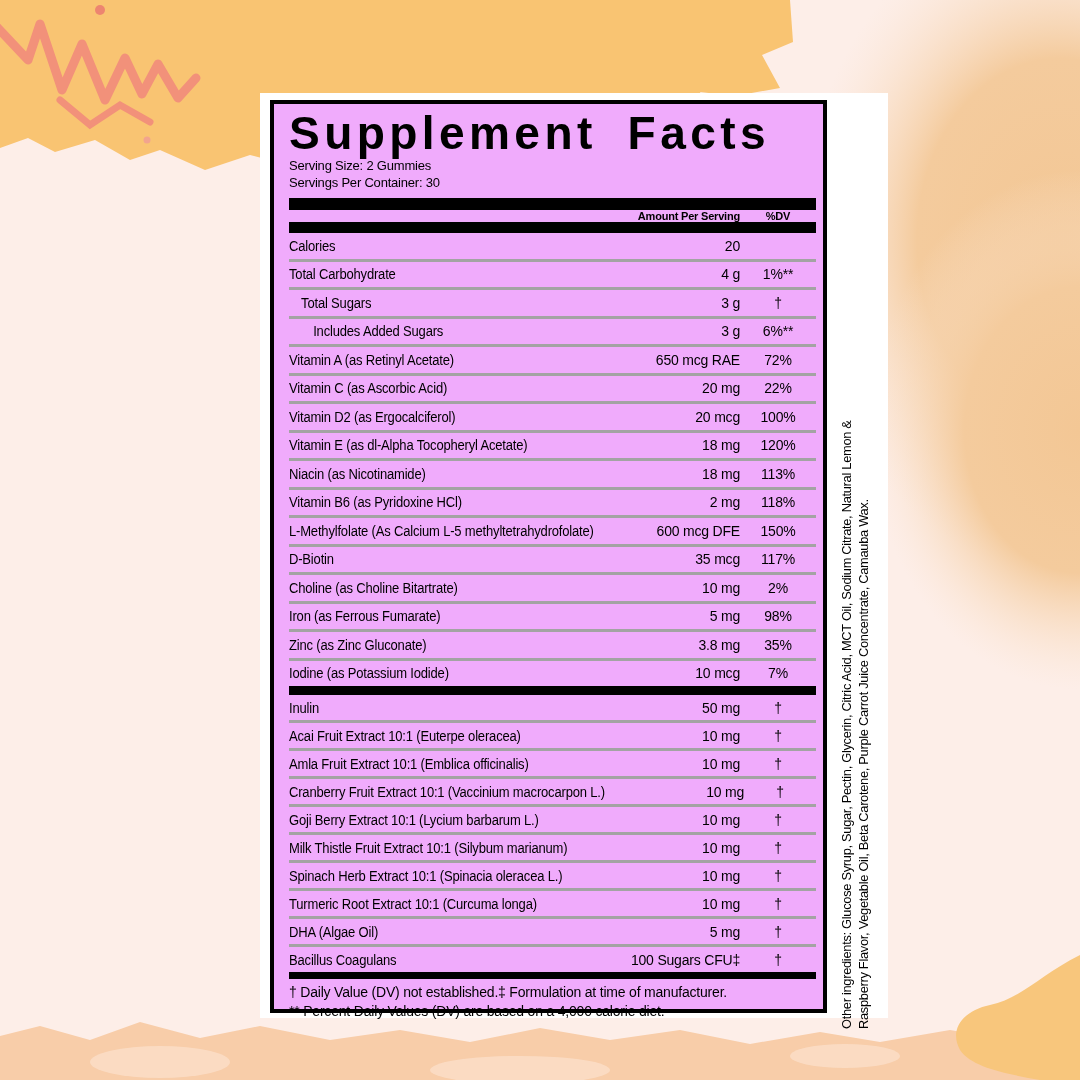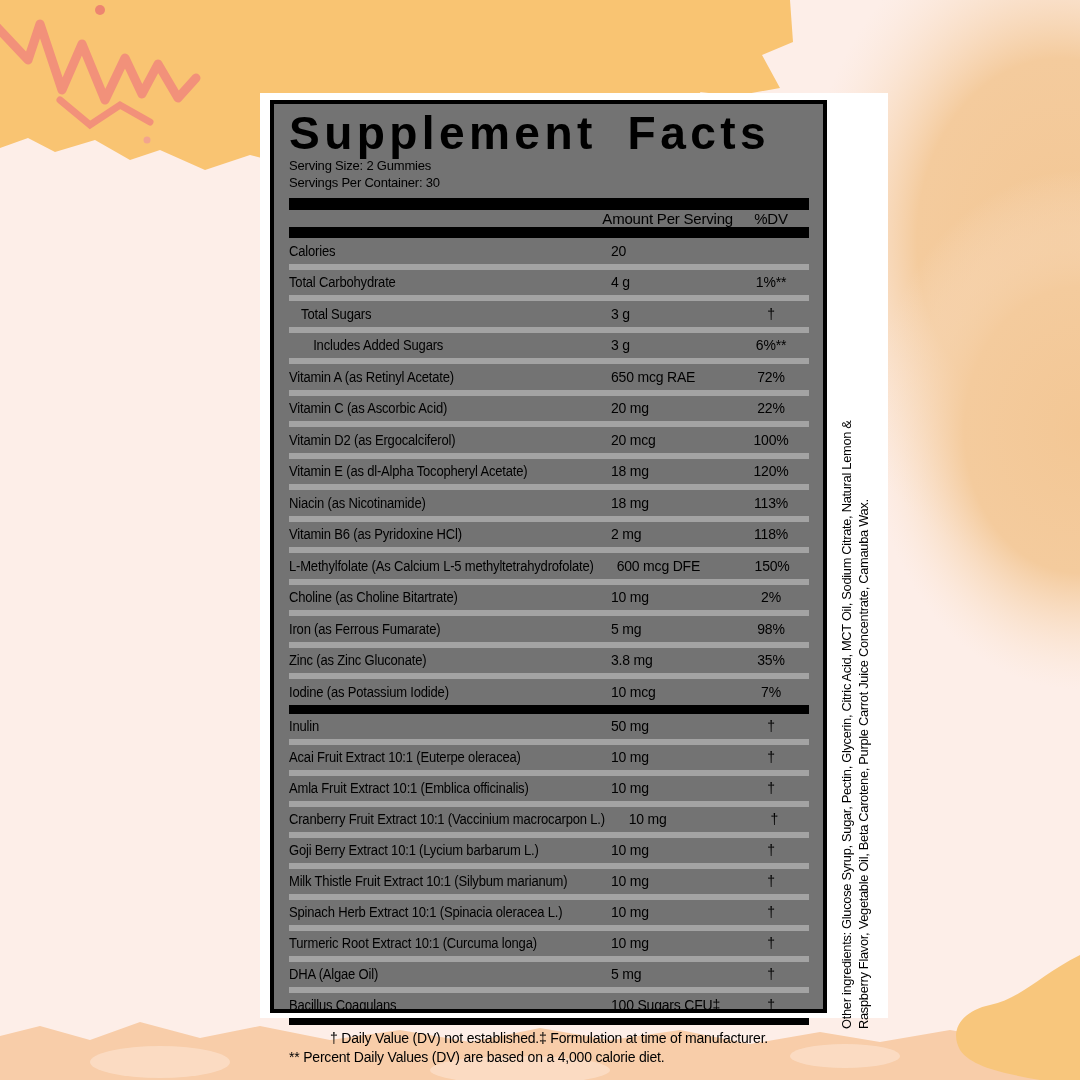--- a/index.html
+++ b/index.html
@@ -8,51 +8,51 @@
     background:#FDEEE8;
     font-family:"Liberation Sans", sans-serif;
     color:#000;
   }
   .bg-art{position:absolute;left:0;top:0;width:1080px;height:1080px}
   .white-sheet{
     position:absolute;left:260px;top:93px;width:628px;height:925px;background:#ffffff;
   }
   .panel{
     position:absolute;left:270px;top:100px;width:557px;height:913px;
-    background:#737373;border:4px solid #000;box-sizing:border-box;
-    padding:3px 14px 5px 15px;display:flex;flex-direction:column;
+    background:#f0abfc;border:4px solid #000;box-sizing:border-box;
+    padding:3px 7px 5px 15px;display:flex;flex-direction:column;
   }
   .sf-title{
     font-size:47px;font-weight:bold;letter-spacing:4.5px;word-spacing:14px;
     line-height:48px;white-space:nowrap;margin-top:2px;
     transform:scaleX(.98);transform-origin:0 50%;
   }
   .serving-line{font-size:13px;line-height:17px;letter-spacing:-0.2px}
   .bar{background:#000;flex:none}
   .bar-1{height:12px;margin-top:7px}
   .bar-2{height:11px}
   .bar-3{height:9px}
   .bar-4{height:7px}
-  .hdr-row{display:flex;align-items:flex-start;height:23px;font-size:15px;font-weight:normal}
+  .hdr-row{display:flex;align-items:flex-start;height:23px;font-size:11px;font-weight:bold}
   .hdr-spacer{flex:1}
   .hdr-amount{text-align:right;white-space:nowrap;letter-spacing:-0.2px}
   .hdr-dv{width:76px;text-align:center;letter-spacing:-0.2px}
   .rows{display:flex;flex-direction:column;flex:none}
-  .row{display:flex;align-items:center;border-bottom:6px solid #a3a3a3;font-size:14px}
+  .row{display:flex;align-items:center;border-bottom:3px solid #a3a3a3;font-size:14px}
   .rows-main .row{height:25.5px}
   .rows-botanical .row{height:25px}
   .row:last-child{border-bottom:none}
   .row-name{
     flex:1;white-space:nowrap;overflow:visible;display:block;
     transform:scaleX(.93);transform-origin:0 50%;letter-spacing:-0.2px;
   }
-  .row-amount{width:122px;text-align:left;white-space:nowrap;letter-spacing:-0.2px}
+  .row-amount{width:122px;text-align:right;white-space:nowrap;letter-spacing:-0.2px}
   .row-dv{width:76px;text-align:center;white-space:nowrap;letter-spacing:-0.2px}
   .footnotes{font-size:14px;margin-top:4px;letter-spacing:-0.2px}
-  .fn-row1{display:flex;justify-content:center;line-height:19px;white-space:nowrap}
+  .fn-row1{display:flex;justify-content:flex-start;line-height:19px;white-space:nowrap}
   .fn-row2{line-height:18px;white-space:nowrap}
   .other-ingredients{
     position:absolute;left:520px;top:666px;width:682px;height:44px;
     transform:rotate(-90deg);transform-origin:center;
     font-size:13.5px;line-height:16.5px;
   }
   .oi-line{white-space:nowrap;letter-spacing:-0.3px;transform:scaleX(.95);transform-origin:0 50%}
 </style>
 </head>
 <body>
@@ -151,20 +151,25 @@
     <span class="row-name">Vitamin B6 (as Pyridoxine HCl)</span>
     <span class="row-amount">2 mg</span>
     <span class="row-dv">118%</span>
   </div>
       <div class="row">
     <span class="row-name">L-Methylfolate (As Calcium L-5 methyltetrahydrofolate)</span>
     <span class="row-amount">600 mcg DFE</span>
     <span class="row-dv">150%</span>
   </div>
       <div class="row">
+    <span class="row-name">D-Biotin</span>
+    <span class="row-amount">35 mcg</span>
+    <span class="row-dv">117%</span>
+  </div>
+      <div class="row">
     <span class="row-name">Choline (as Choline Bitartrate)</span>
     <span class="row-amount">10 mg</span>
     <span class="row-dv">2%</span>
   </div>
       <div class="row">
     <span class="row-name">Iron (as Ferrous Fumarate)</span>
     <span class="row-amount">5 mg</span>
     <span class="row-dv">98%</span>
   </div>
       <div class="row">

